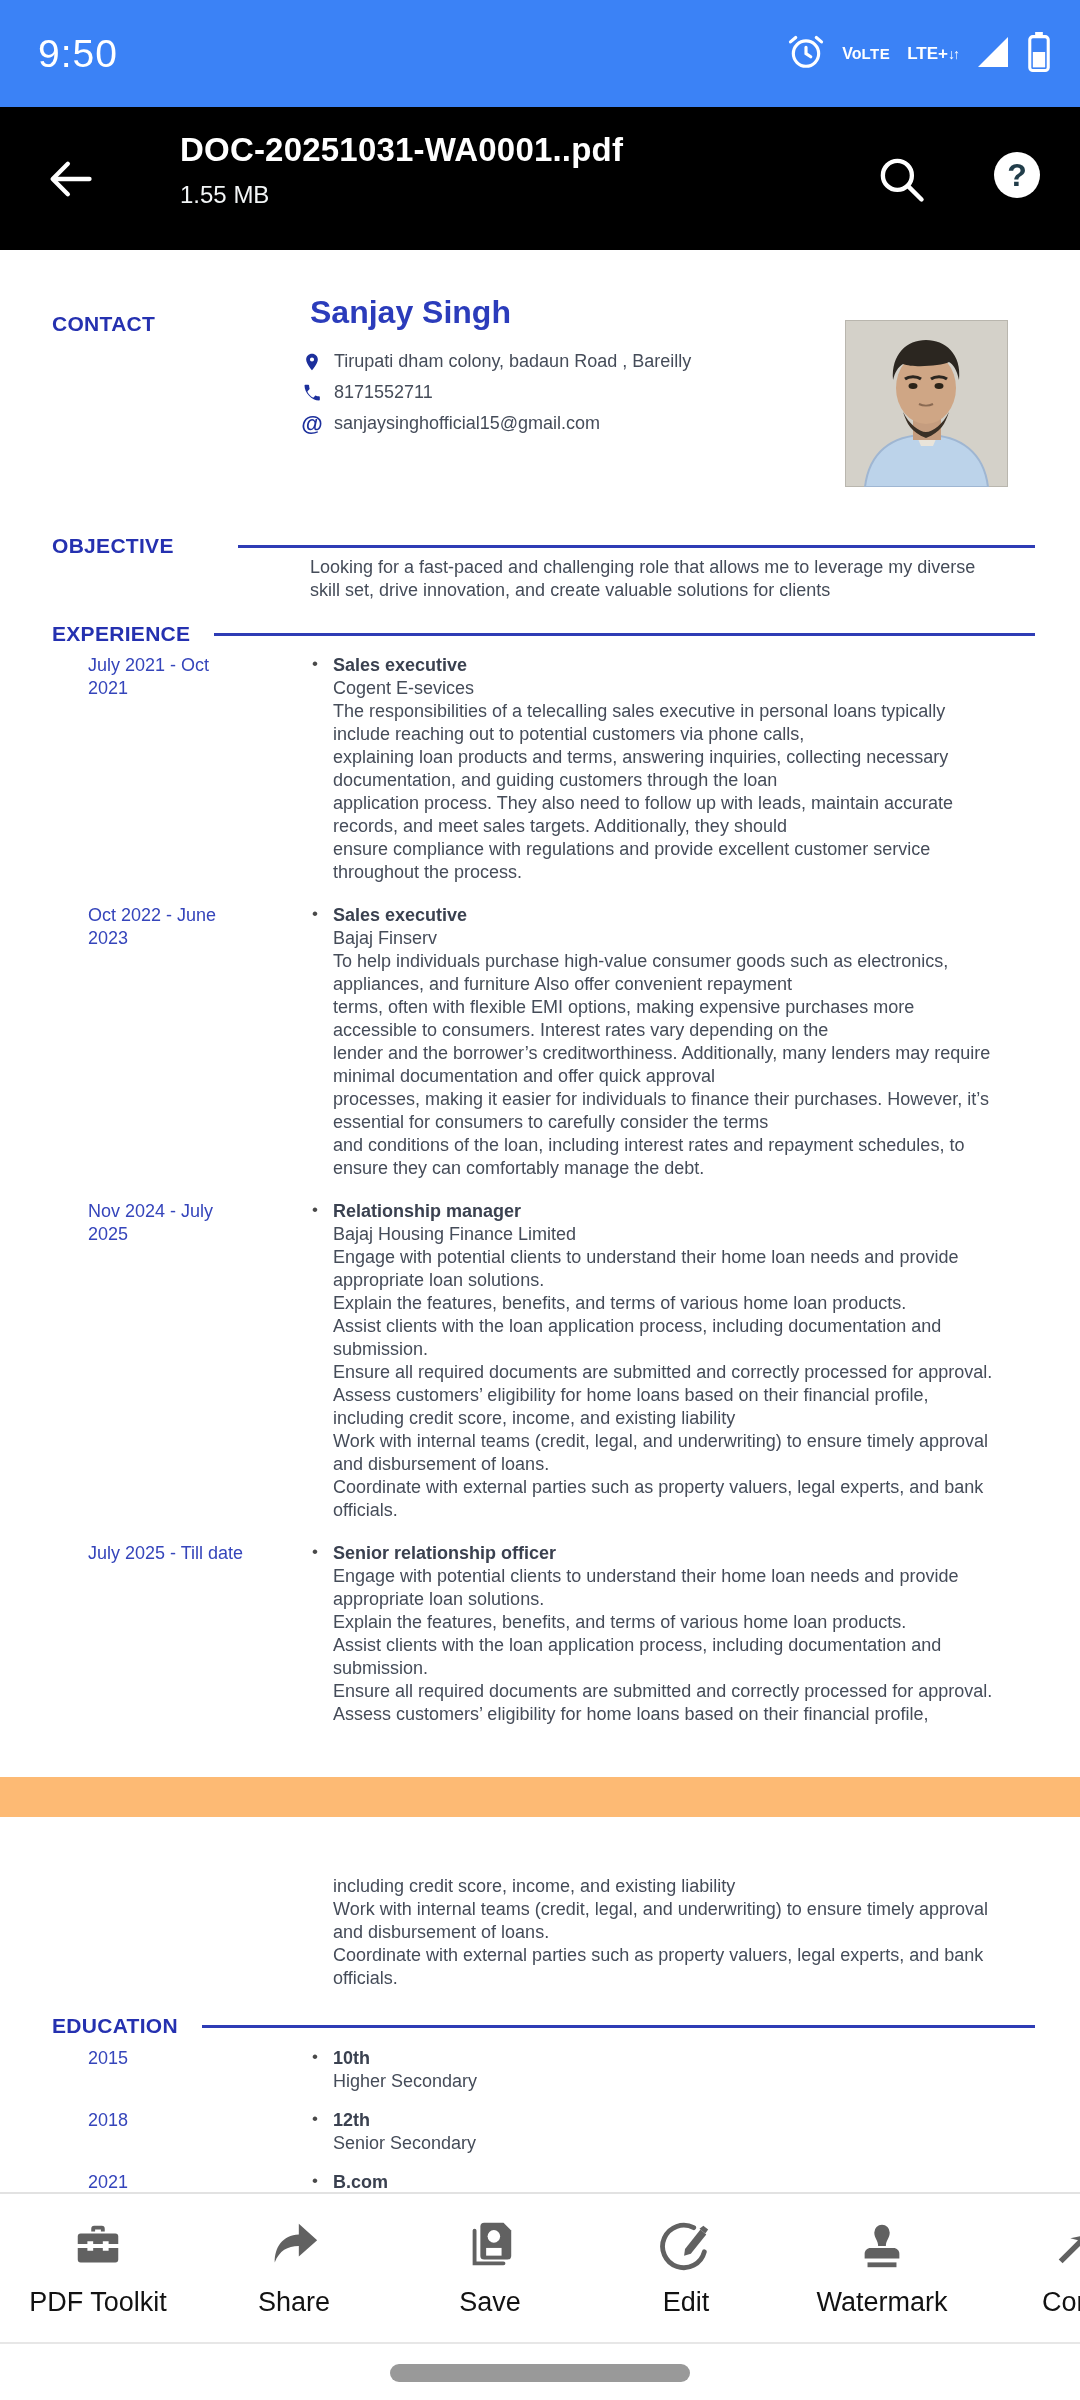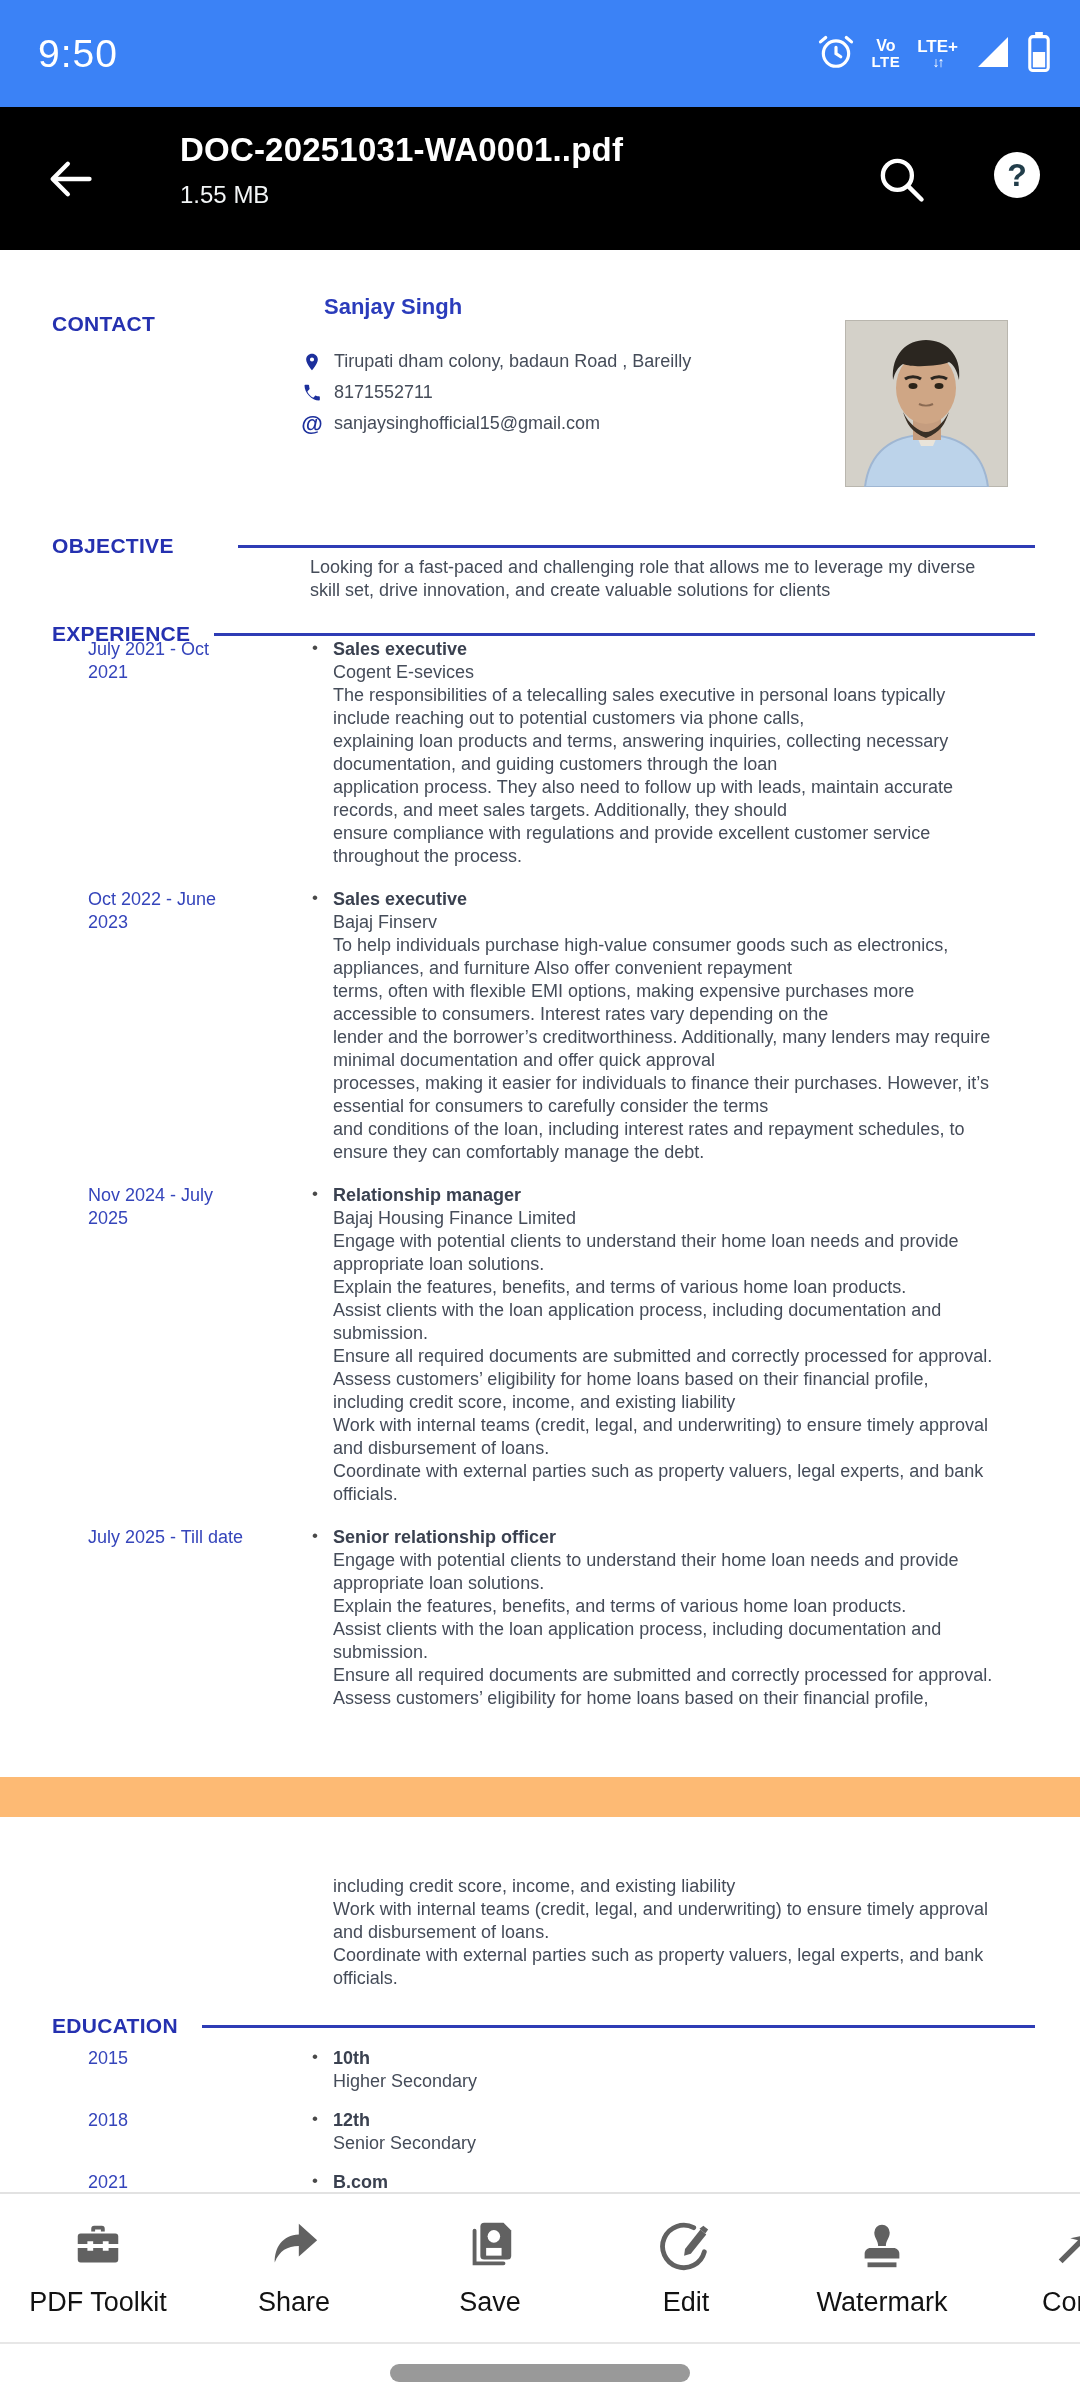--- a/index.html
+++ b/index.html
@@ -8,21 +8,21 @@
     background:#d9d9d9; font-family:"Liberation Sans", sans-serif;
     -webkit-font-smoothing:antialiased;
   }
   
   .status-bar {
     position:absolute; left:0; top:0; width:1080px; height:107px;
     background:#3b82f6; color:#fff; display:flex; align-items:center;
   }
   .status-time { font-size:39px; font-weight:500; margin-left:38px; letter-spacing:1px; }
   .status-icons { margin-left:auto; margin-right:30px; display:flex; align-items:center; gap:17px; }
-  .stack-icon { display:flex; flex-direction:column; align-items:center; line-height:1; color:#fff; }
+  .stack-icon { display:flex; flex-direction:row; align-items:center; line-height:1; color:#fff; }
   .stack-icon .t1 { font-size:16px; font-weight:700; }
   .stack-icon .t2 { font-size:15px; font-weight:700; letter-spacing:.5px; }
   .stack-icon .t3 { font-size:17px; font-weight:700; }
   .stack-icon .arr { font-size:14px; letter-spacing:-2px; }
   
   .app-bar {
     position:absolute; left:0; top:107px; width:1080px; height:143px;
     background:#000000; color:#fff;
   }
   .back-btn { position:absolute; left:44px; top:46px; width:52px; height:52px; }
@@ -40,32 +40,32 @@
   .page2 { top:1567px; height:375px; }
   
   .sec-label { font-size:21px; font-weight:700; color:#2531b0; letter-spacing:.3px; }
   .sec-row { position:absolute; left:52px; right:45px; display:flex; align-items:center; }
   .sec-rule { flex:1; height:3px; background:#2e3cb5; margin-left:24px; }
   .pre { white-space:pre-line; }
   .body-text { font-size:18px; line-height:23px; color:#454c59; }
   .date-text { font-size:18px; line-height:23px; color:#3545bb; }
   
   .contact-label { position:absolute; left:52px; top:62px; }
-  .person-name { position:absolute; left:324px; top:44px; font-size:22px; font-weight:600; color:#2b3cbb; }
+  .person-name { position:absolute; left:310px; top:44px; font-size:32px; font-weight:600; color:#2b3cbb; }
   .contact-list { position:absolute; left:300px; top:96px; }
   .contact-item { display:flex; align-items:center; height:31px; }
   .c-icon { width:24px; display:flex; justify-content:center; margin-right:10px; color:#1c2f9c; }
   .c-at { font-size:22px; font-weight:700; color:#1c2f9c; }
   .contact-item span.val { font-size:18px; color:#454c59; }
   .photo { position:absolute; left:845px; top:70px; width:163px; height:167px; }
   
   .objective-head { top:284px;gap:40px; }
   .objective-text { position:absolute; left:310px; top:306px; width:730px; }
   .experience-head { top:372px; }
-  .entries { position:absolute; left:0; top:388px; width:1080px; }
+  .entries { position:absolute; left:0; top:404px; width:1080px; }
   .entry { display:flex; margin-bottom:20px; }
   .entry-date { width:222px; margin-left:88px; }
   .entry-body { width:730px; margin-left:23px; position:relative; }
   .entry-bullet { position:absolute; left:-21px; top:0; font-size:17px; color:#4a4a4a; }
   .entry-title { font-size:18px; line-height:23px; font-weight:700; color:#3a4150; }
   .entry-company { font-size:18px; line-height:23px; color:#454c59; }
   
   .continuation { position:absolute; left:333px; top:58px; width:730px; }
   .education-head { top:197px; }
   .edu-rows { position:absolute; left:0; top:230px; width:1080px; }

